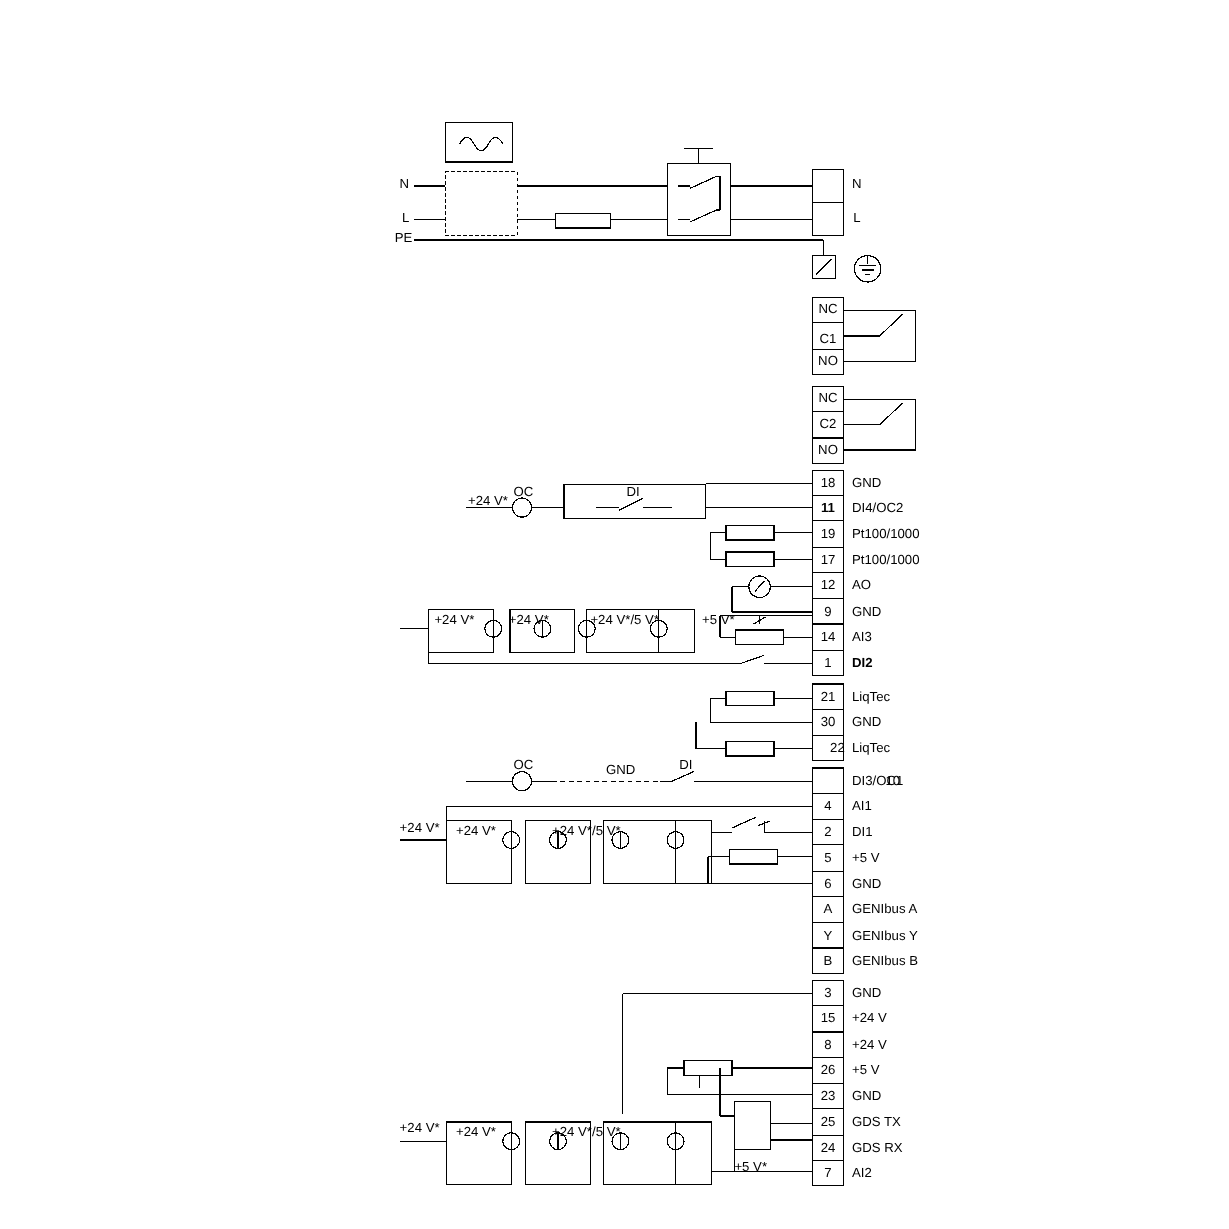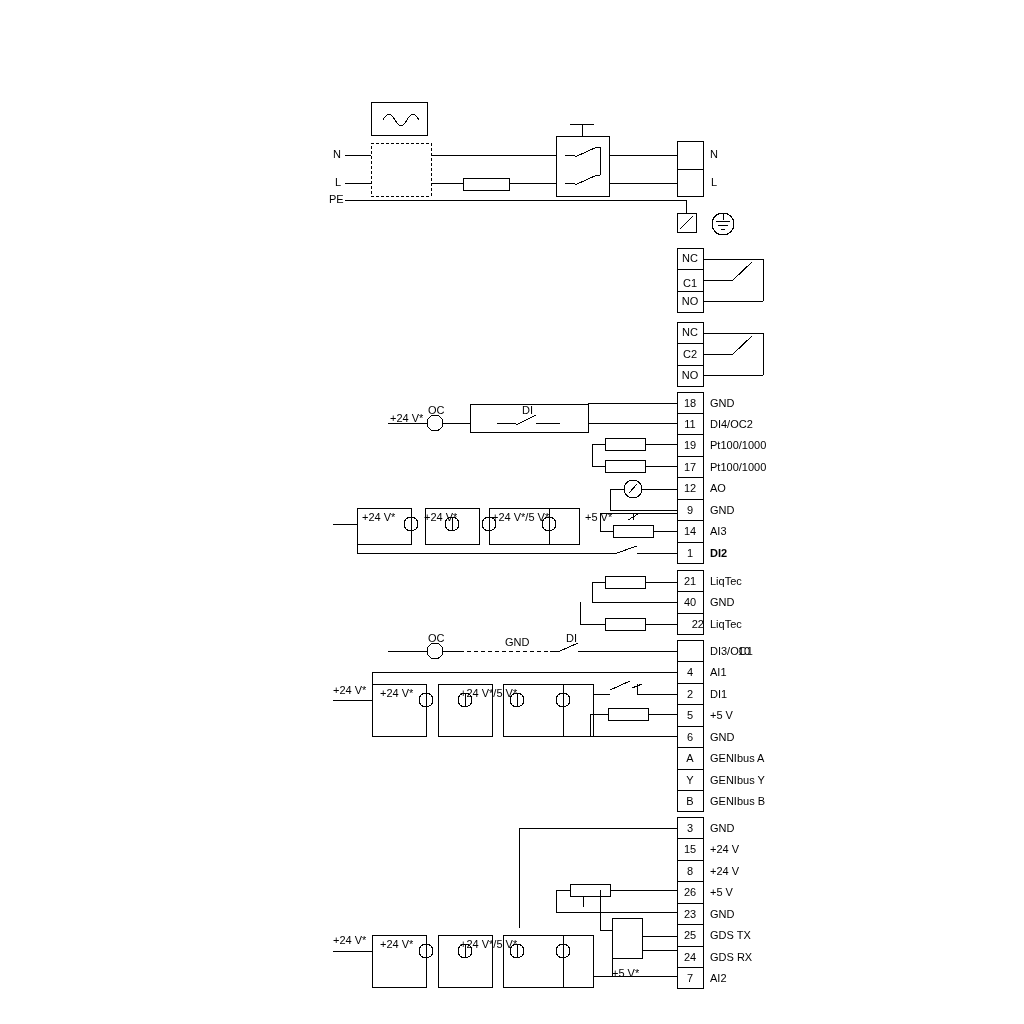--- a/index.html
+++ b/index.html
@@ -251,39 +251,39 @@
 
   <span class="term-num" style="left:676px;top:253px;">NC</span>
   <span class="term-num" style="left:676px;top:278px;">C1</span>
   <span class="term-num" style="left:676px;top:296px;">NO</span>
 
   <span class="term-num" style="left:676px;top:327px;">NC</span>
   <span class="term-num" style="left:676px;top:349px;">C2</span>
   <span class="term-num" style="left:676px;top:370px;">NO</span>
 
   <span class="term-num" style="left:676px;top:398px;">18</span>
-  <span class="term-num" style="left:676px;top:419px;">11</span>
+  <span class="term-num" style="left:676px;top:419px;font-weight:bold;">11</span>
   <span class="term-num" style="left:676px;top:440px;">19</span>
   <span class="term-num" style="left:676px;top:462px;">17</span>
   <span class="term-num" style="left:676px;top:483px;">12</span>
   <span class="term-num" style="left:676px;top:505px;">9</span>
   <span class="term-num" style="left:676px;top:526px;">14</span>
   <span class="term-num" style="left:676px;top:548px;">1</span>
 
   <span class="lbl" style="left:710px;top:398px;">GND</span>
   <span class="lbl" style="left:710px;top:419px;">DI4/OC2</span>
   <span class="lbl" style="left:710px;top:440px;">Pt100/1000</span>
   <span class="lbl" style="left:710px;top:462px;">Pt100/1000</span>
   <span class="lbl" style="left:710px;top:483px;">AO</span>
   <span class="lbl" style="left:710px;top:505px;">GND</span>
   <span class="lbl" style="left:710px;top:526px;">AI3</span>
   <span class="lbl" style="left:710px;top:548px;font-weight:bold;">DI2</span>
 
   <span class="term-num" style="left:676px;top:576px;">21</span>
-  <span class="term-num" style="left:676px;top:597px;">40</span>
+  <span class="term-num" style="left:676px;top:597px;">30</span>
   <span class="term-num" style="left:676px;top:619px;text-align:right;">22</span>
   <span class="lbl" style="left:710px;top:576px;">LiqTec</span>
   <span class="lbl" style="left:710px;top:597px;">GND</span>
   <span class="lbl" style="left:710px;top:619px;">LiqTec</span>
 
   <span class="term-num" style="left:710px;top:646px;margin-left:20px;">10</span>
   <span class="term-num" style="left:676px;top:667px;">4</span>
   <span class="term-num" style="left:676px;top:689px;">2</span>
   <span class="term-num" style="left:676px;top:710px;">5</span>
   <span class="term-num" style="left:676px;top:732px;">6</span>

